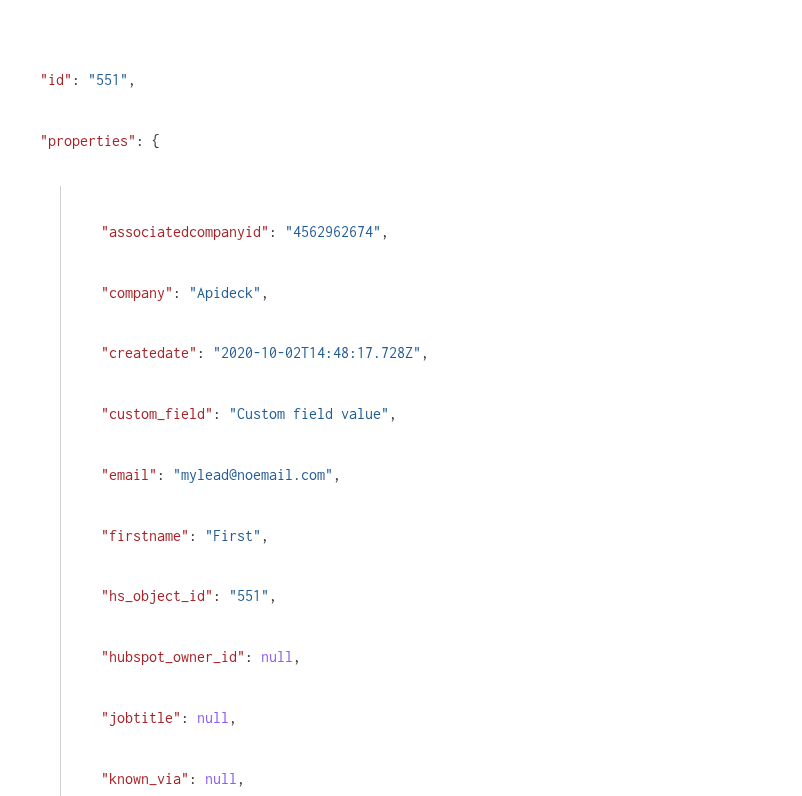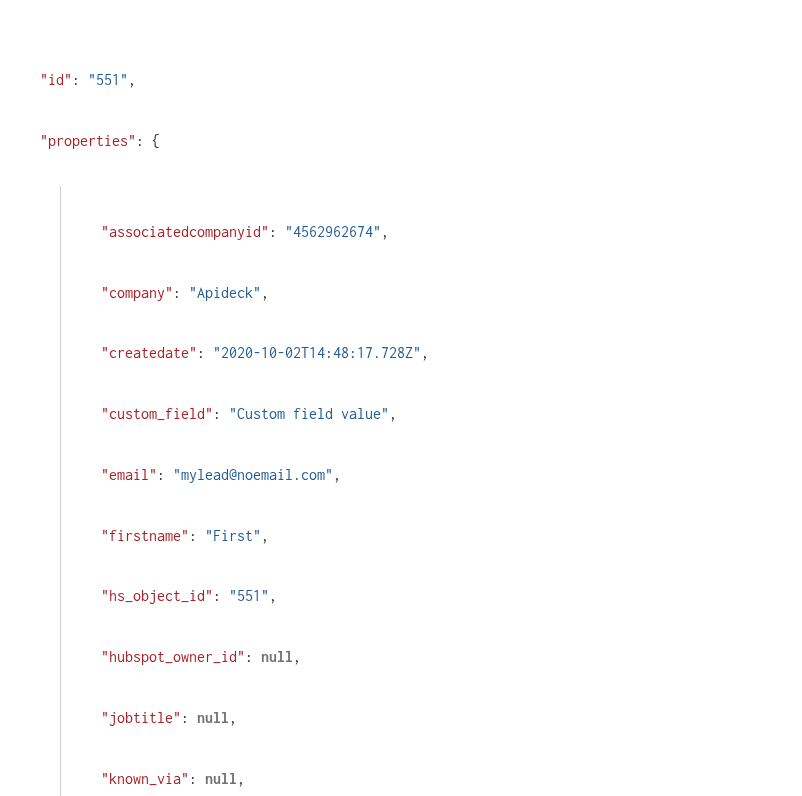--- a/index.html
+++ b/index.html
@@ -21,22 +21,22 @@
     .key {
       color: #a72126;
     }
     .string {
       color: #225c94;
     }
     .punct {
       color: #333333;
     }
     .null, .bool {
-      color: #737373;
-      font-weight: bold;
+      color: #8b5cf6;
+      font-weight: normal;
     }
     .nested {
       margin-left: 20px;
       border-left: 1px solid #d0d0d0;
       padding-left: 40px;
     }
     .top-level {
       margin-left: 20px;
     }
   </style>

